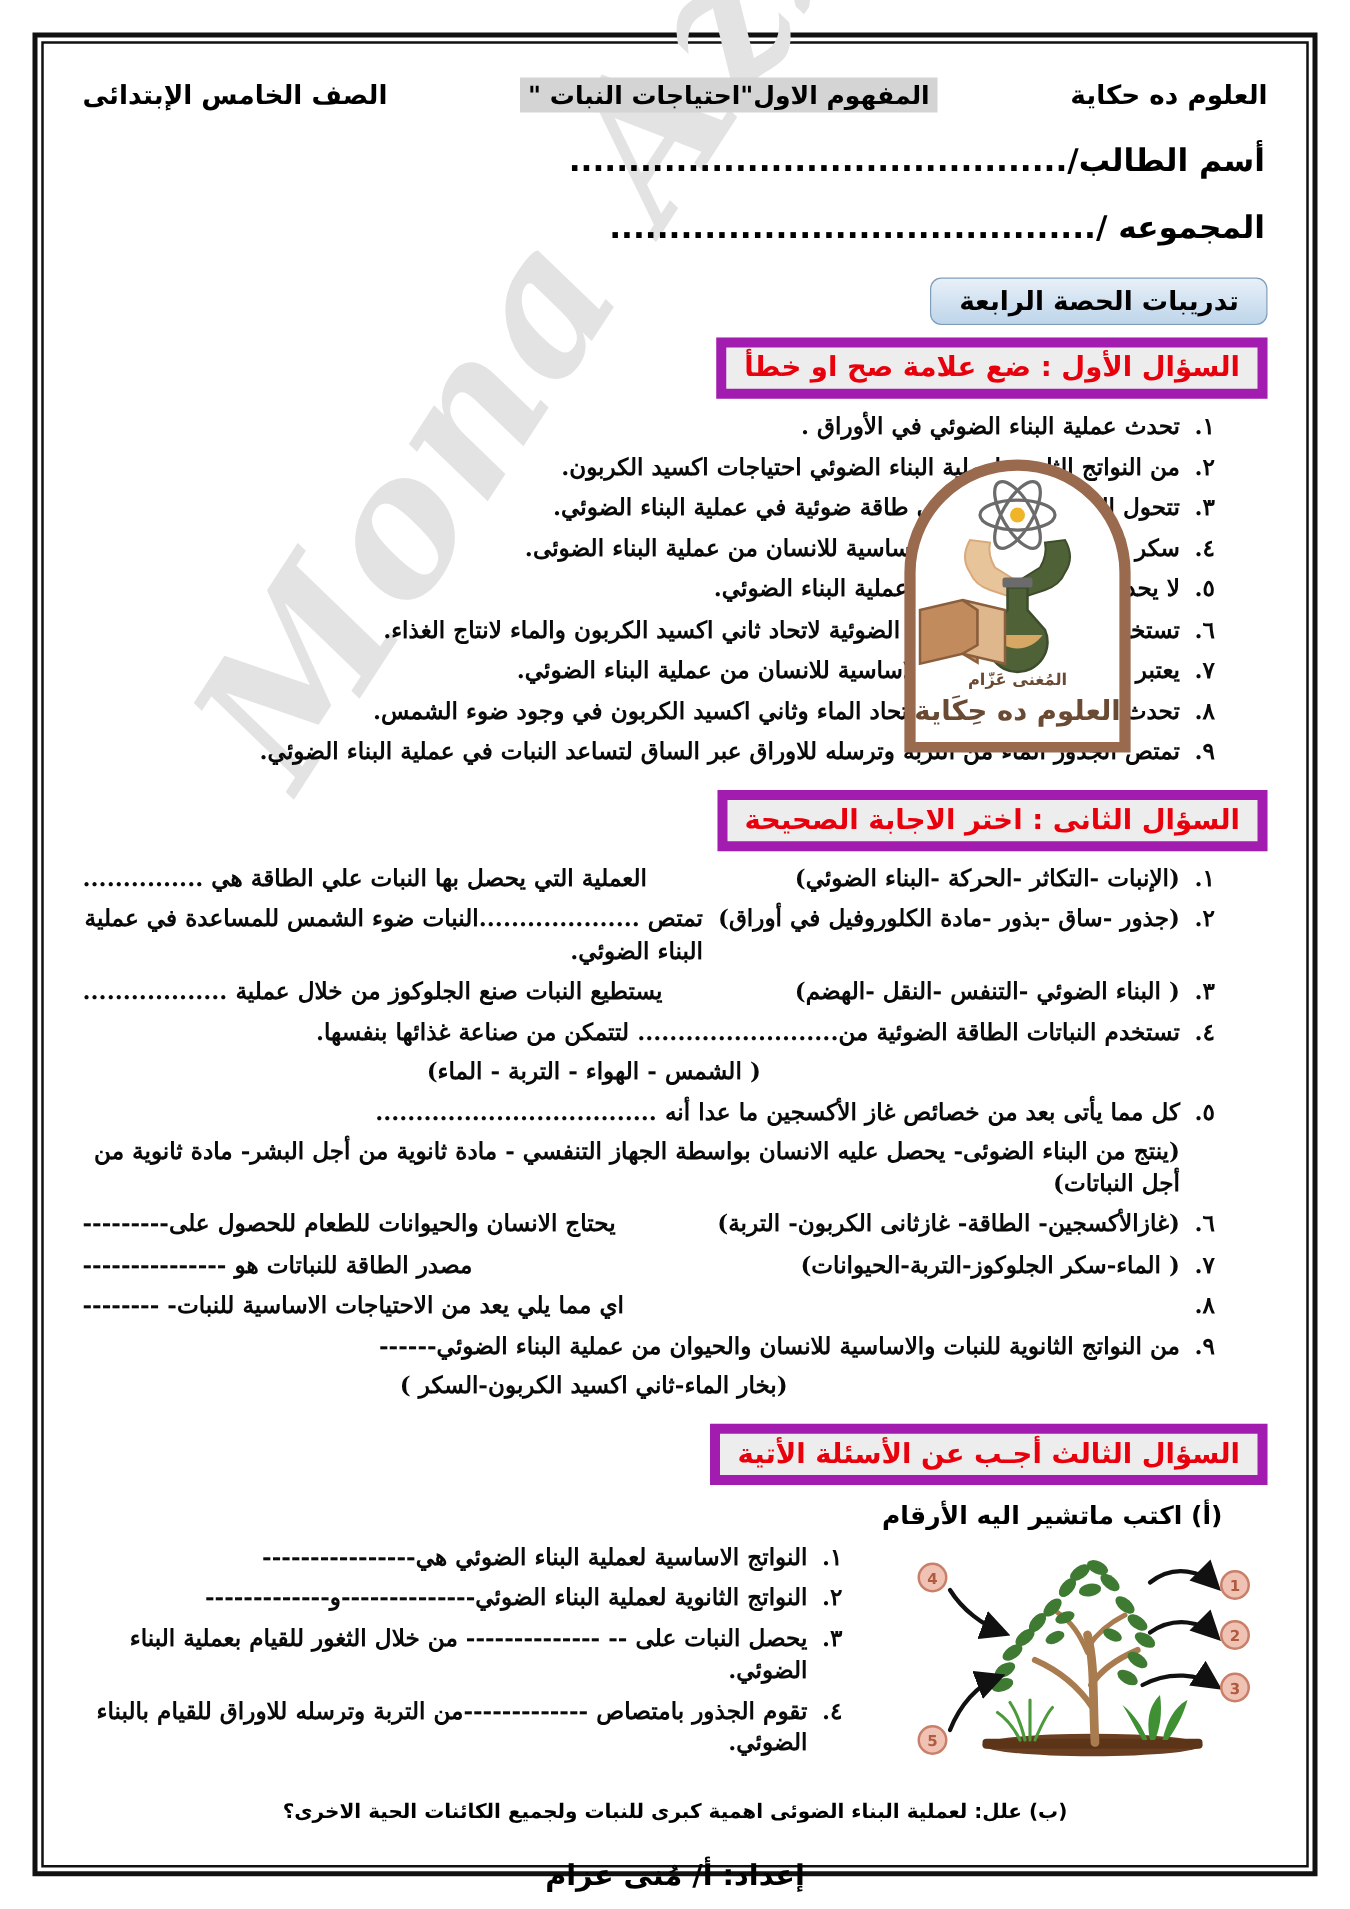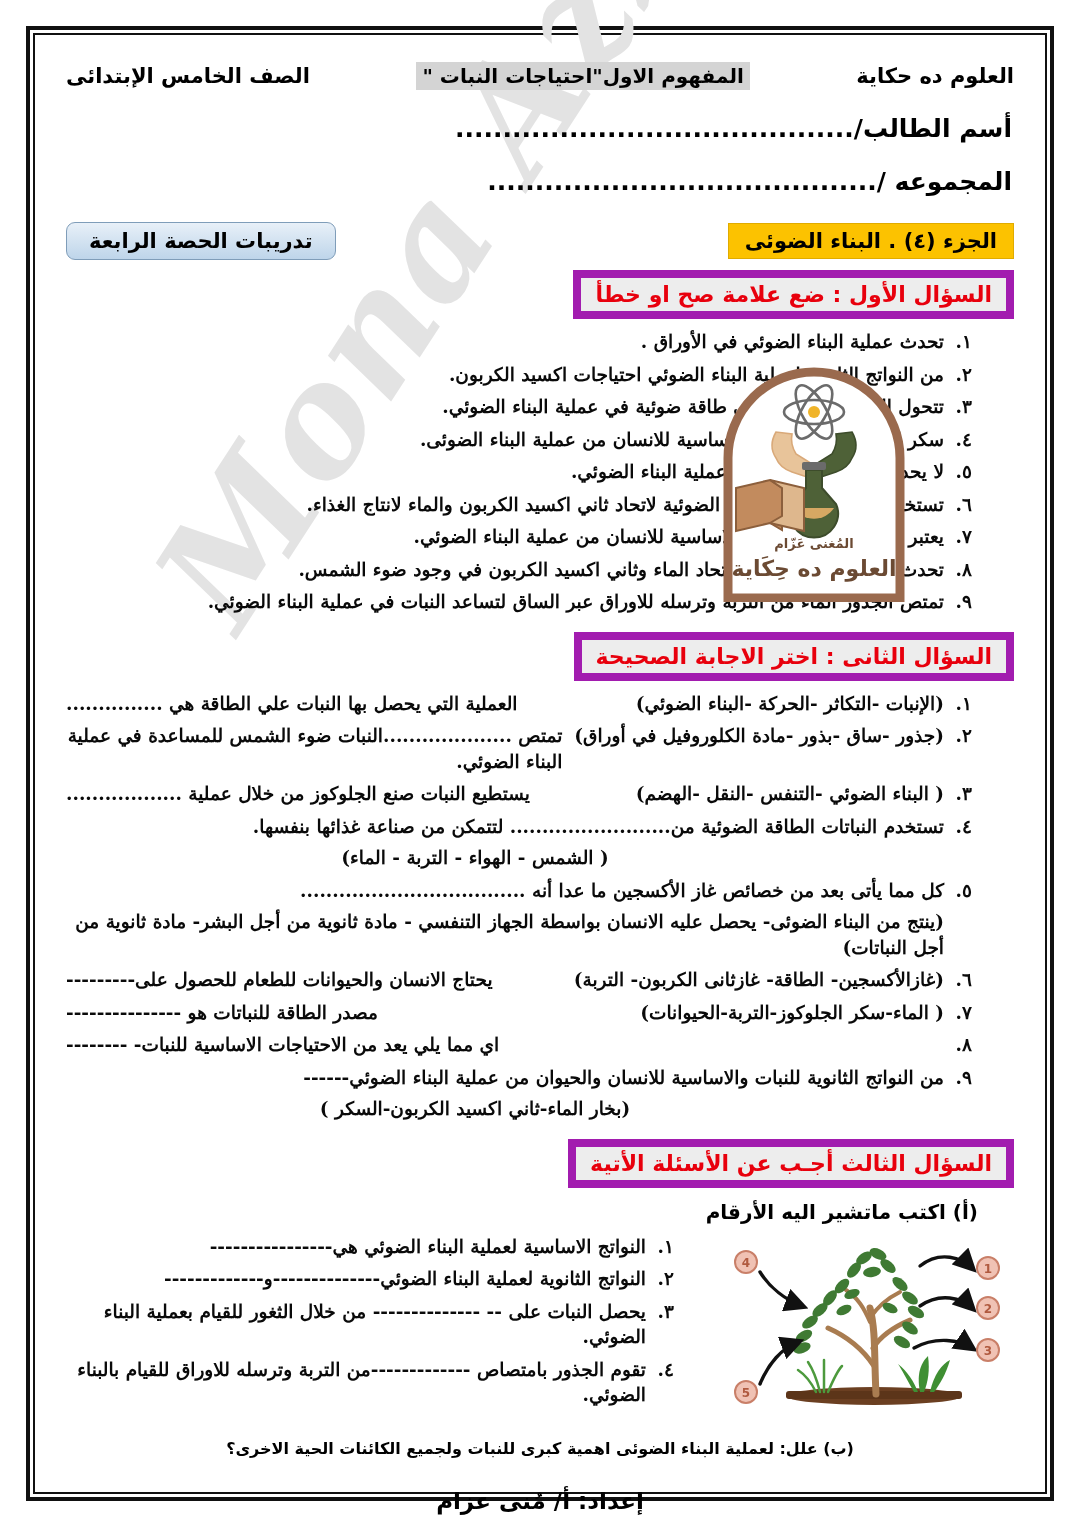--- a/index.html
+++ b/index.html
@@ -258,21 +258,20 @@
     </div>
 
     <div class="field-line">
       <span>أسم الطالب/</span><span class="dots">..........................................</span>
     </div>
     <div class="field-line">
       <span>المجموعه /</span><span class="dots">.........................................</span>
     </div>
 
     <div class="badge-row">
-      <div class="badge-yellow">الجزء (٤) . البناء الضوئى</div>
       <div class="badge-blue">تدريبات الحصة الرابعة</div>
     </div>
 
     <div class="logo-wrap">
       <svg class="logo-arch" viewBox="0 0 200 240">
         <path d="M14 236 L14 96 A86 86 0 0 1 186 96 L186 236 Z" fill="#ffffff" stroke="#9a6a4e" stroke-width="9"></path>
 
         <g stroke="#6b6b6b" stroke-width="2.6" fill="none">
           <ellipse cx="100" cy="50" rx="30" ry="12"></ellipse>
           <ellipse cx="100" cy="50" rx="30" ry="12" transform="rotate(60 100 50)"></ellipse>

